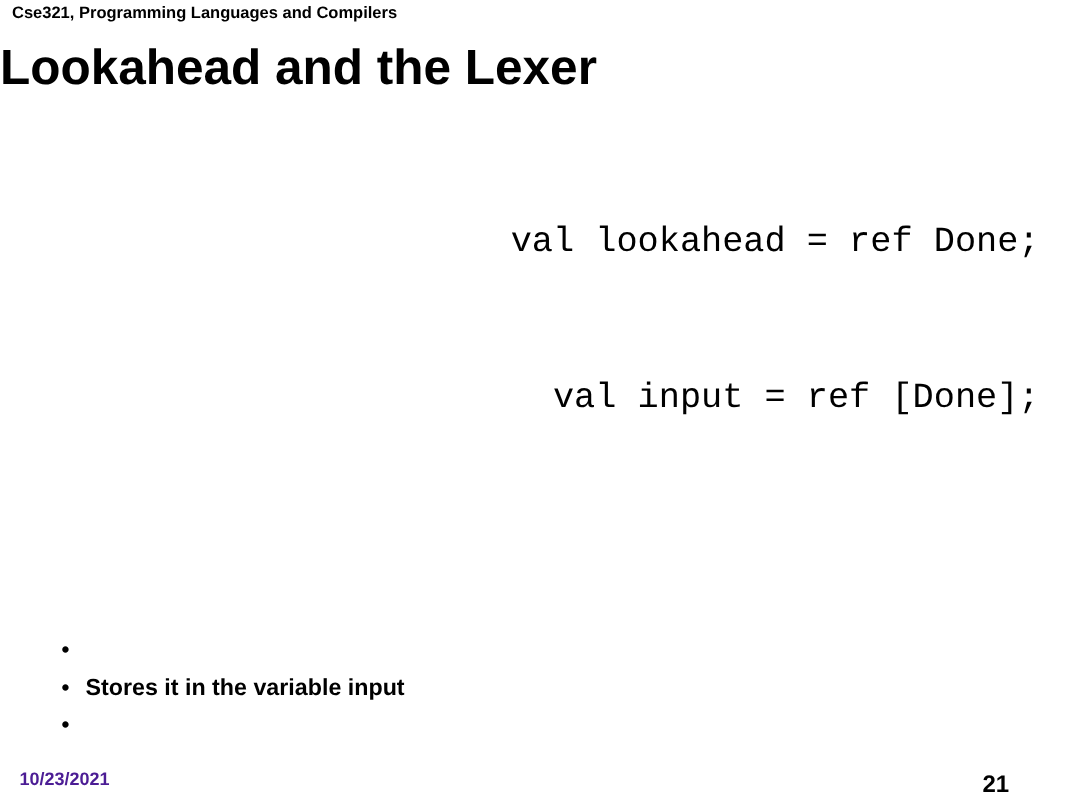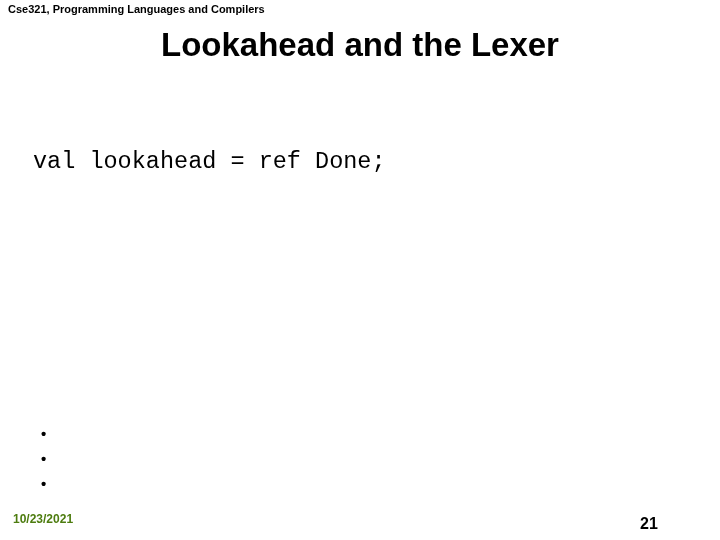--- a/index.html
+++ b/index.html
@@ -36,21 +36,20 @@
     letter-spacing: 0px;
     color: #000000;
     white-space: nowrap;
   }
 
   .slide-title {
     position: absolute;
     left: 0;
     top: 26px;
     width: 720px;
-    text-align: center;
     font-family: "Liberation Sans", sans-serif;
     font-size: 33px;
     font-weight: bold;
     line-height: 38px;
     color: #000000;
     white-space: nowrap;
   }
 
   .code-block {
     position: absolute;
@@ -59,20 +58,21 @@
     width: 660px;
     font-family: "Liberation Mono", "DejaVu Sans Mono", monospace;
     font-size: 23.5px;
     line-height: 34.5px;
     color: #000000;
     white-space: pre;
   }
   .code-line {
     white-space: pre;
     height: 34.5px;
+    text-align: right;
   }
 
   .bullet-list {
     position: absolute;
     left: 40px;
     top: 421px;
     width: 640px;
     font-family: "Liberation Sans", sans-serif;
     font-size: 15.5px;
     font-weight: bold;
@@ -93,59 +93,61 @@
     line-height: 25px;
   }
 
   .footer-date {
     position: absolute;
     left: 13px;
     top: 512px;
     font-family: "Liberation Sans", sans-serif;
     font-size: 12px;
     font-weight: bold;
-    color: #4d7c0f;
+    color: #4c1d95;
     white-space: nowrap;
     text-align: center;
   }
   .footer-pagenum {
     position: absolute;
-    left: 640px;
+    left: 655px;
     top: 515px;
     font-family: "Liberation Sans", sans-serif;
     font-size: 16px;
     font-weight: bold;
     color: #000000;
     white-space: nowrap;
   }
 </style>
 </head>
 <body>
 
 <div class="slide">
 
   <div class="slide-header">Cse321, Programming Languages and Compilers</div>
 
   <div class="slide-title">Lookahead and the Lexer</div>
 
   <div class="code-block">
     <div class="code-line">val lookahead = ref Done;</div>
+    <div class="code-line">val input = ref [Done];</div>
     
     
     
     
     
   </div>
 
   <div class="bullet-list">
     <div class="bullet-item">
       <span class="bullet-marker">•</span>
     </div>
     <div class="bullet-item">
       <span class="bullet-marker">•</span>
+      <span>Stores it in the variable input</span>
     </div>
     <div class="bullet-item">
       <span class="bullet-marker">•</span>
     </div>
   </div>
 
   <div class="footer-date">10/23/2021</div>
 
   <div class="footer-pagenum">21</div>
 

